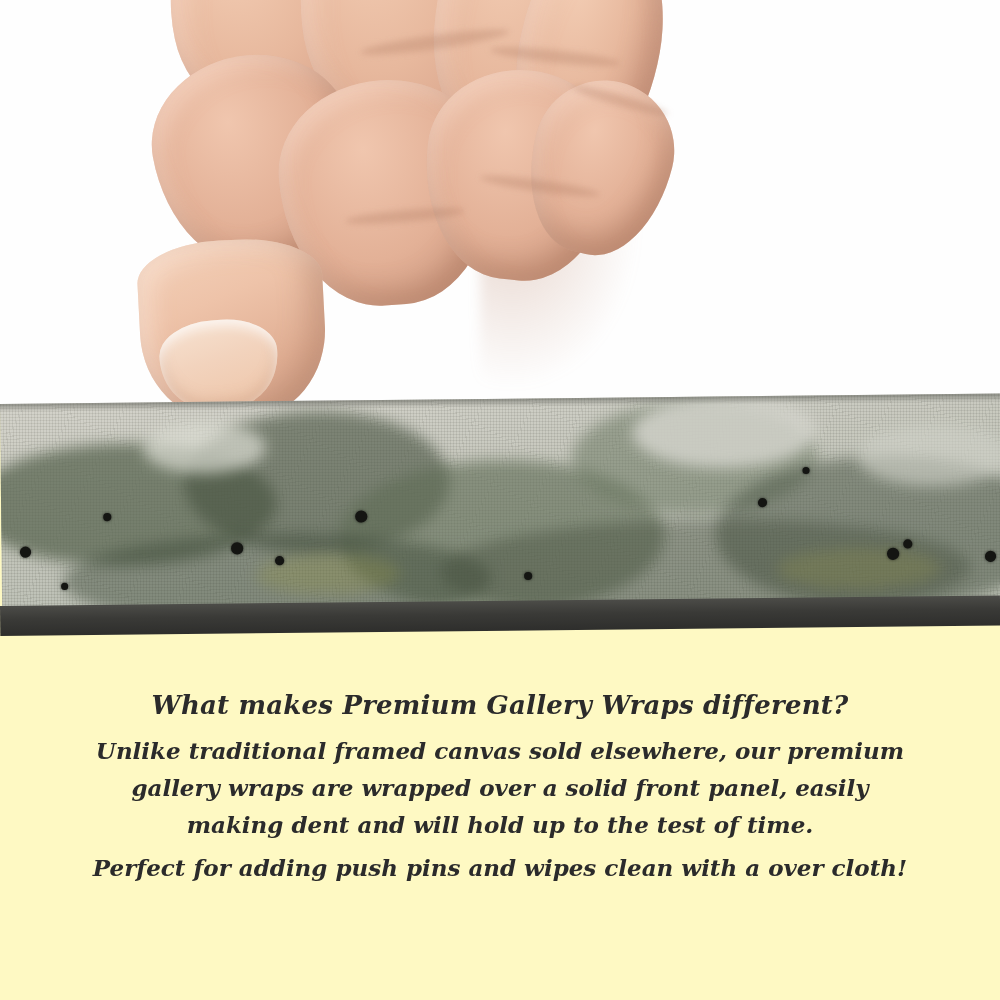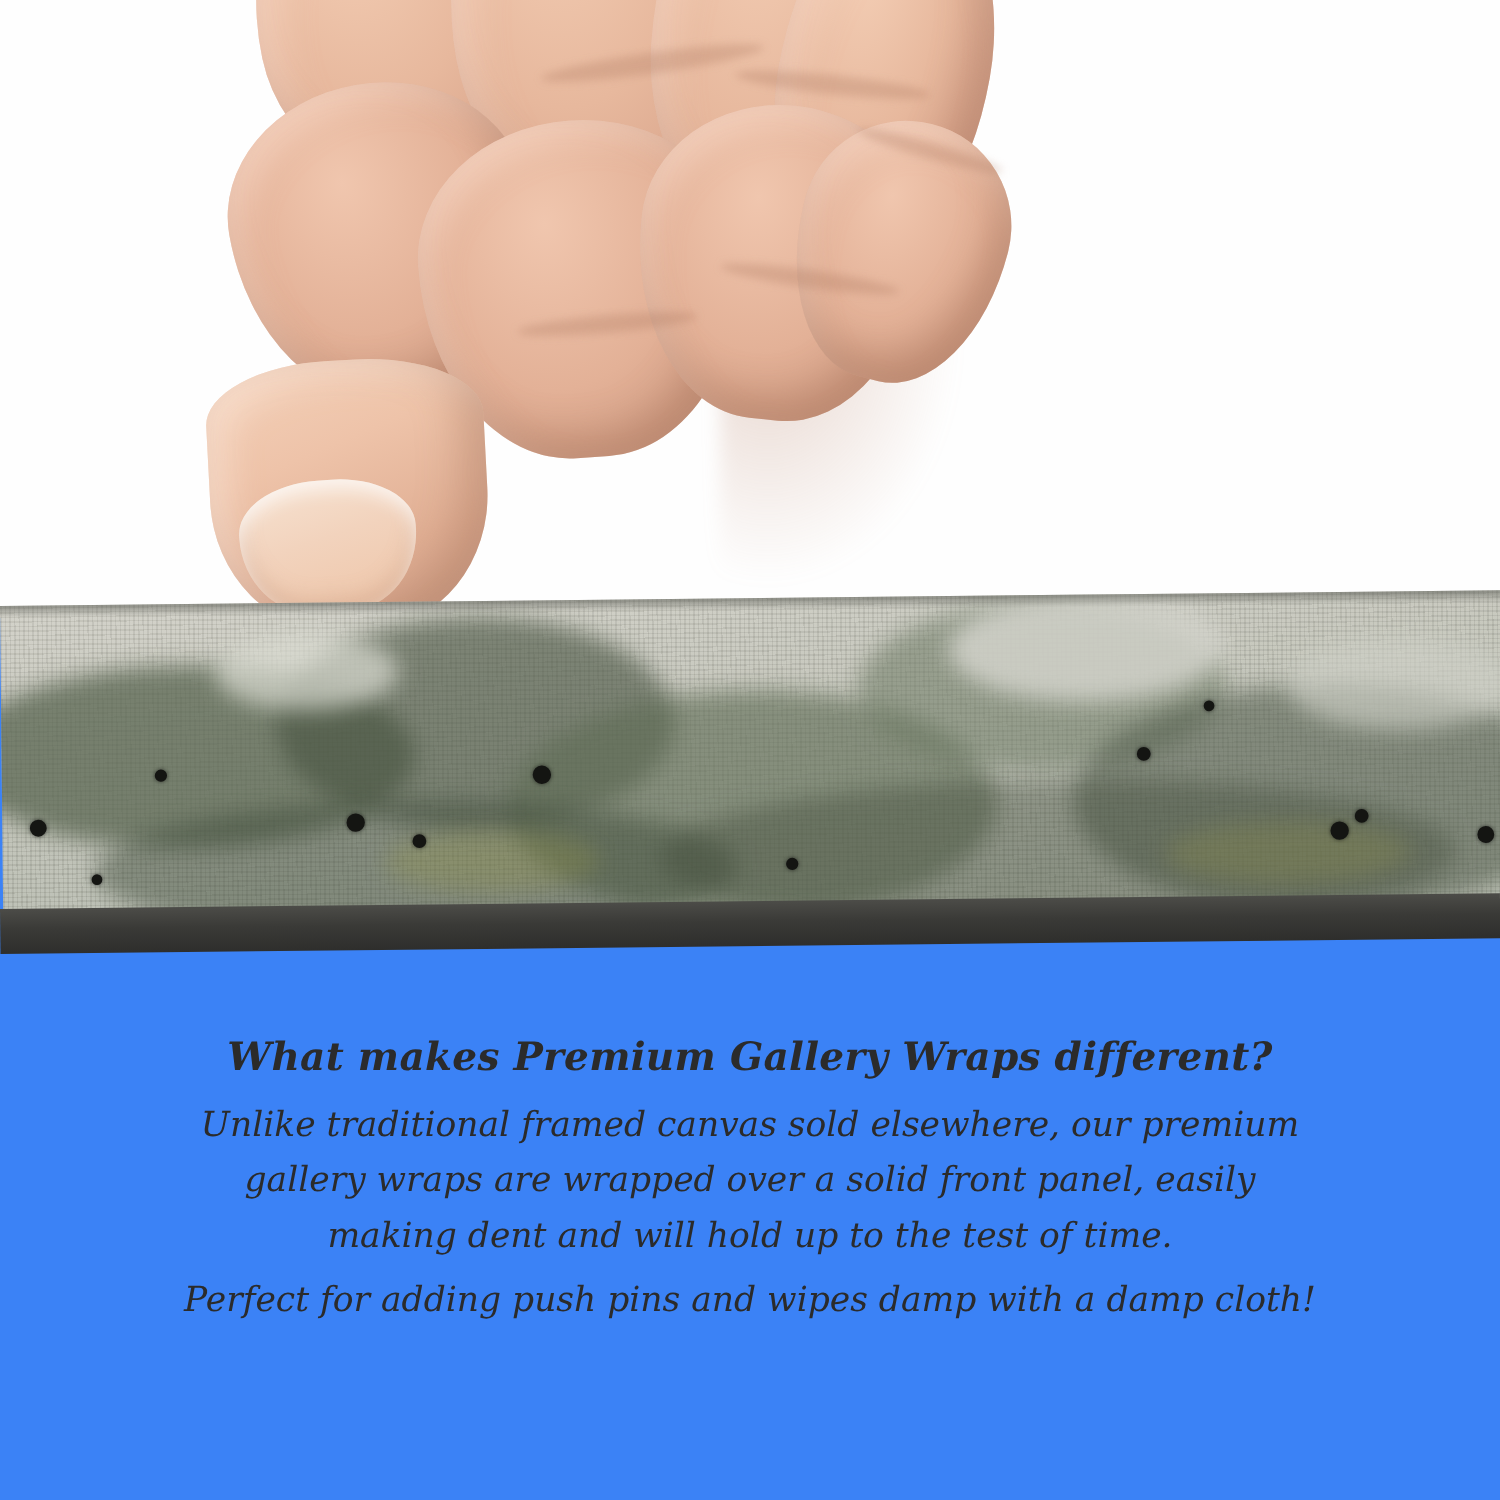--- a/index.html
+++ b/index.html
@@ -7,21 +7,21 @@
     padding: 0;
     background: #ffffff;
   }
   body {
     font-family: "DejaVu Sans", sans-serif;
   }
   .page {
     position: relative;
     width: 1000px;
     height: 1000px;
-    background: #3b82f6;
+    background: #fef9c3;
     overflow: hidden;
   }
 
   
   .photo-area {
     position: absolute;
     left: 0;
     top: 0;
     width: 1000px;
     height: 412px;
@@ -162,21 +162,21 @@
   }
   .caption-title {
     font-size: 26px;
     font-weight: 700;
     letter-spacing: 0.2px;
     margin-bottom: 12px;
   }
   .caption-line {
     font-size: 23px;
     line-height: 37px;
-    font-weight: 400;
+    font-weight: 700;
   }
   .caption-last {
     margin-top: 6px;
   }
 </style>
 </head>
 <body>
 
 <div class="page">
 
@@ -229,16 +229,16 @@
     <div class="pore" style="left:58px;  top:176px; width:7px;  height:7px;"></div>
   </div>
   <div class="strip-top-shadow"></div>
   <div class="strip-bottom"></div>
 
   <div class="caption">
     <div class="caption-title">What makes Premium Gallery Wraps different?</div>
     <div class="caption-line">Unlike traditional framed canvas sold elsewhere, our premium</div>
     <div class="caption-line">gallery wraps are wrapped over a solid front panel, easily</div>
     <div class="caption-line">making dent and will hold up to the test of time.</div>
-    <div class="caption-line caption-last">Perfect for adding push pins and wipes damp with a damp cloth!</div>
+    <div class="caption-line caption-last">Perfect for adding push pins and wipes clean with a over cloth!</div>
   </div>
 
 </div>
 
 </body></html>

